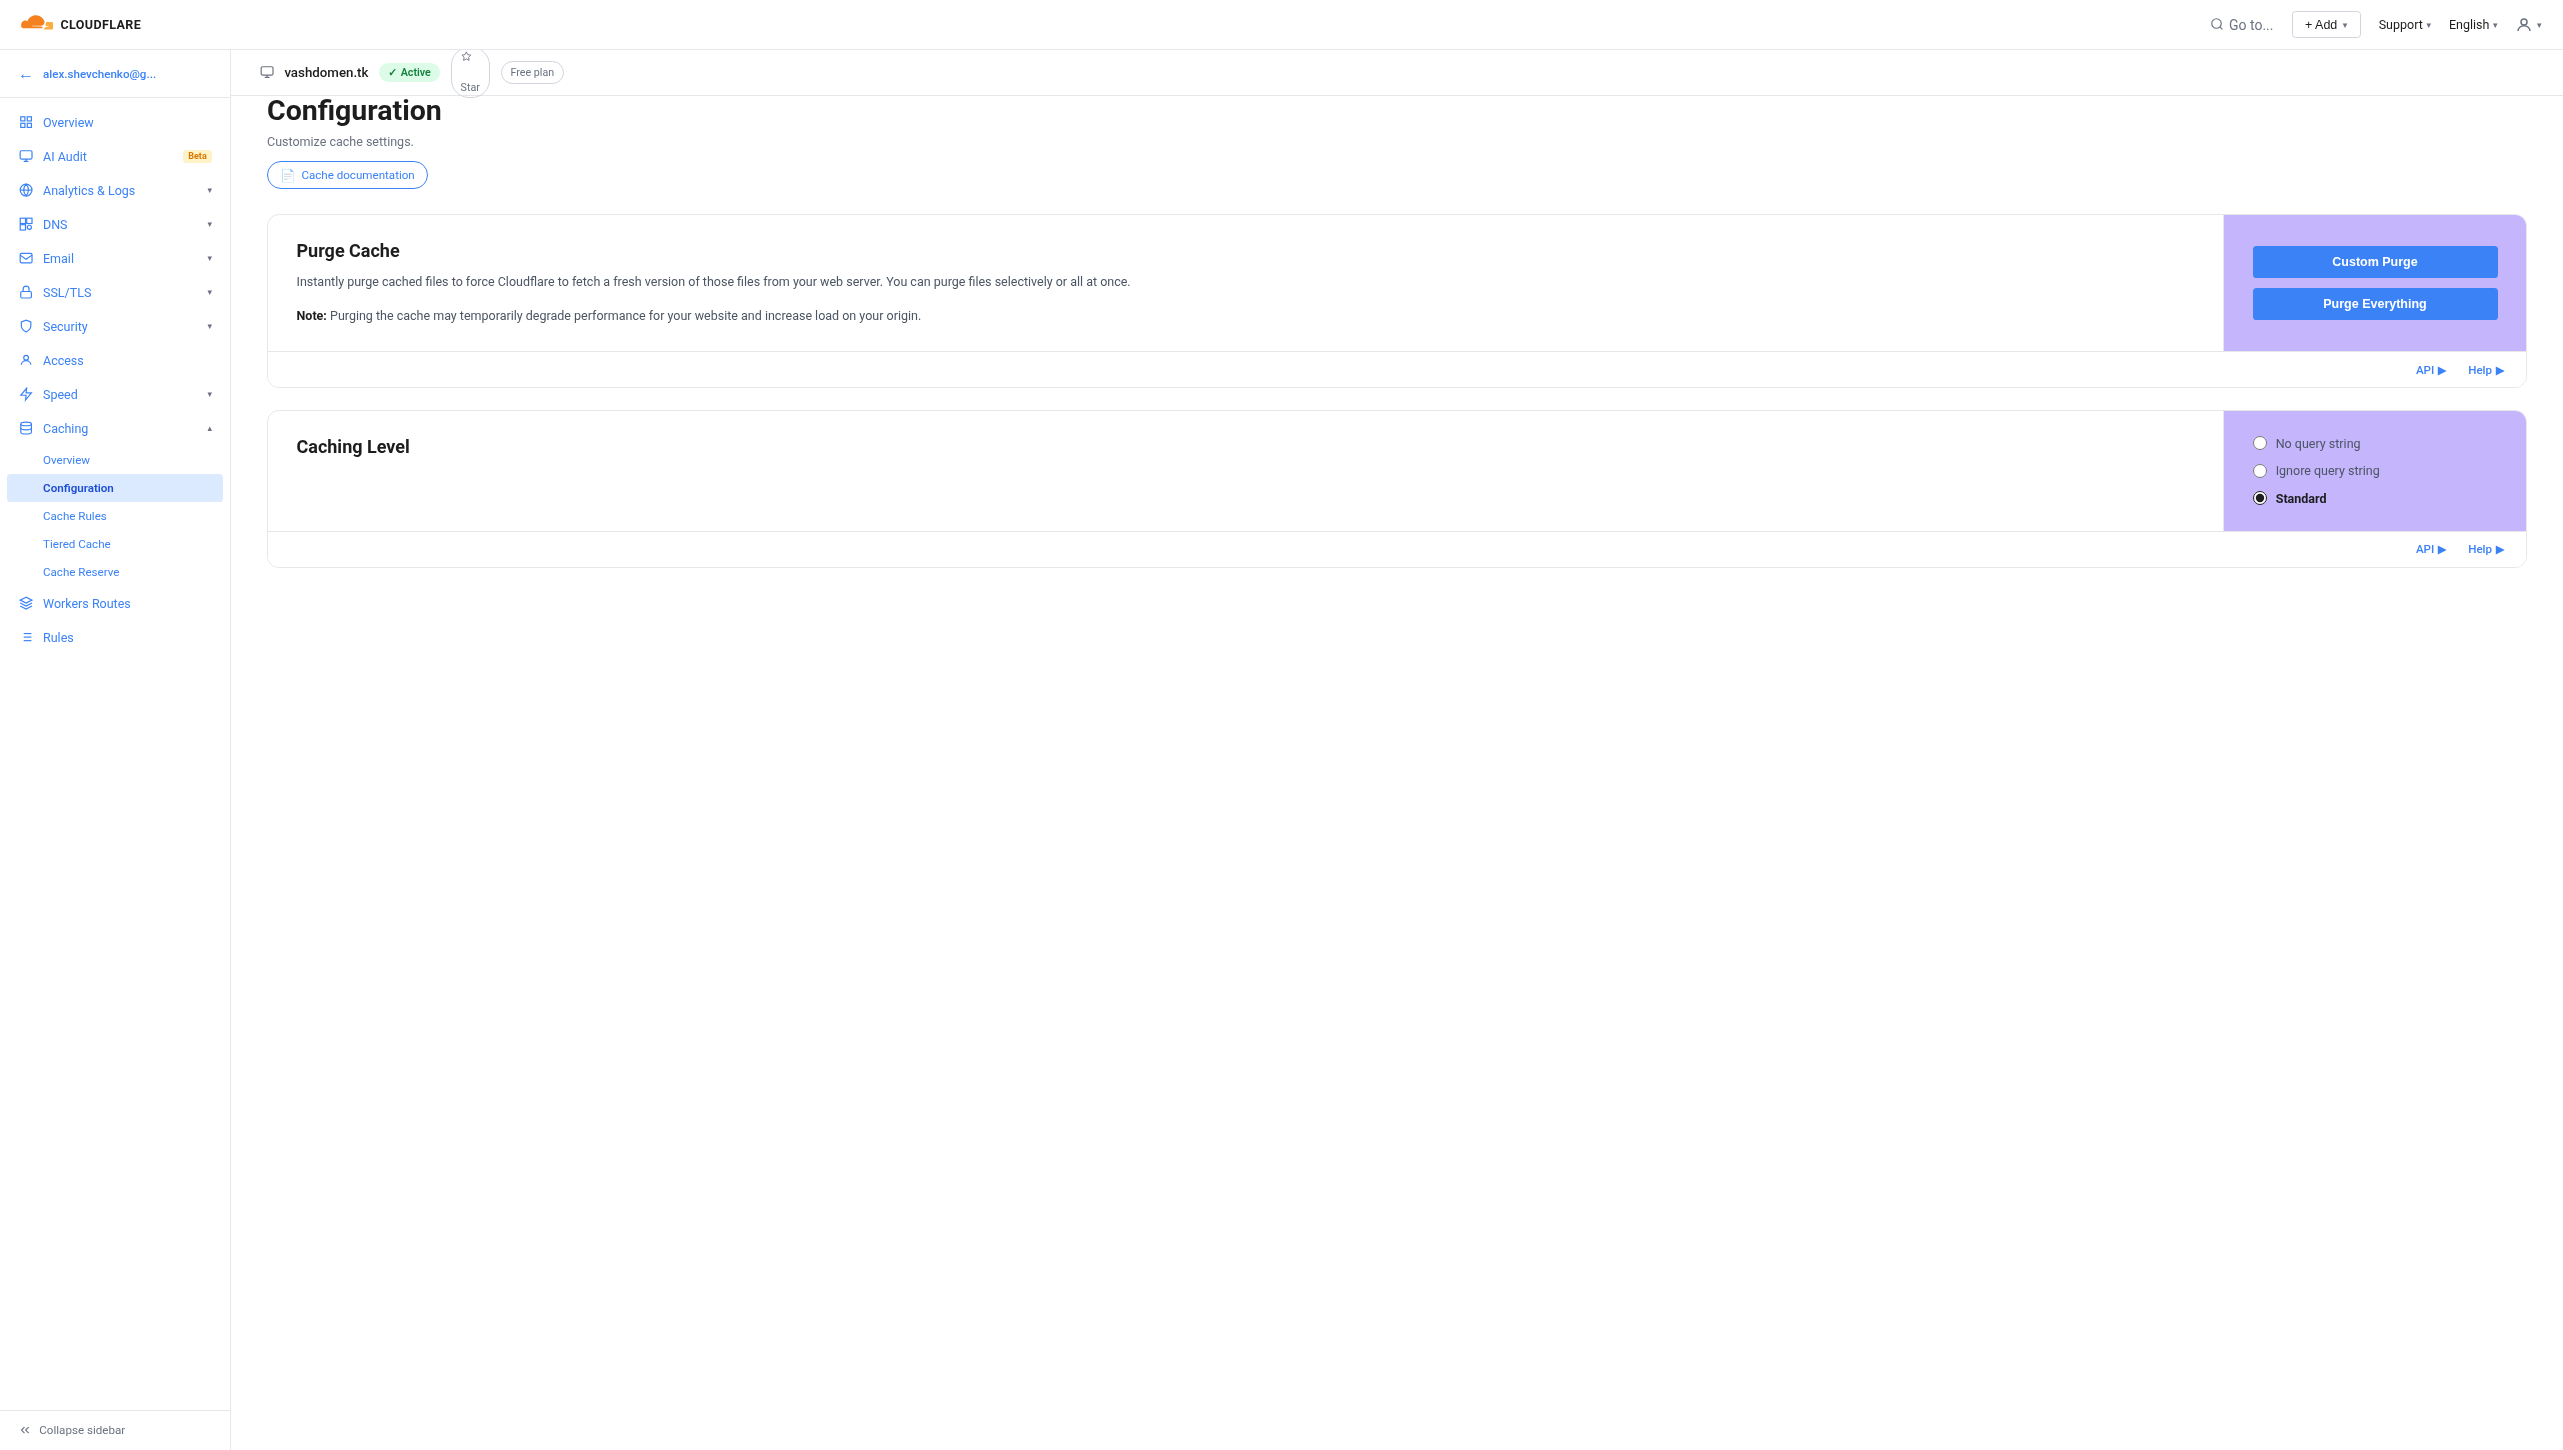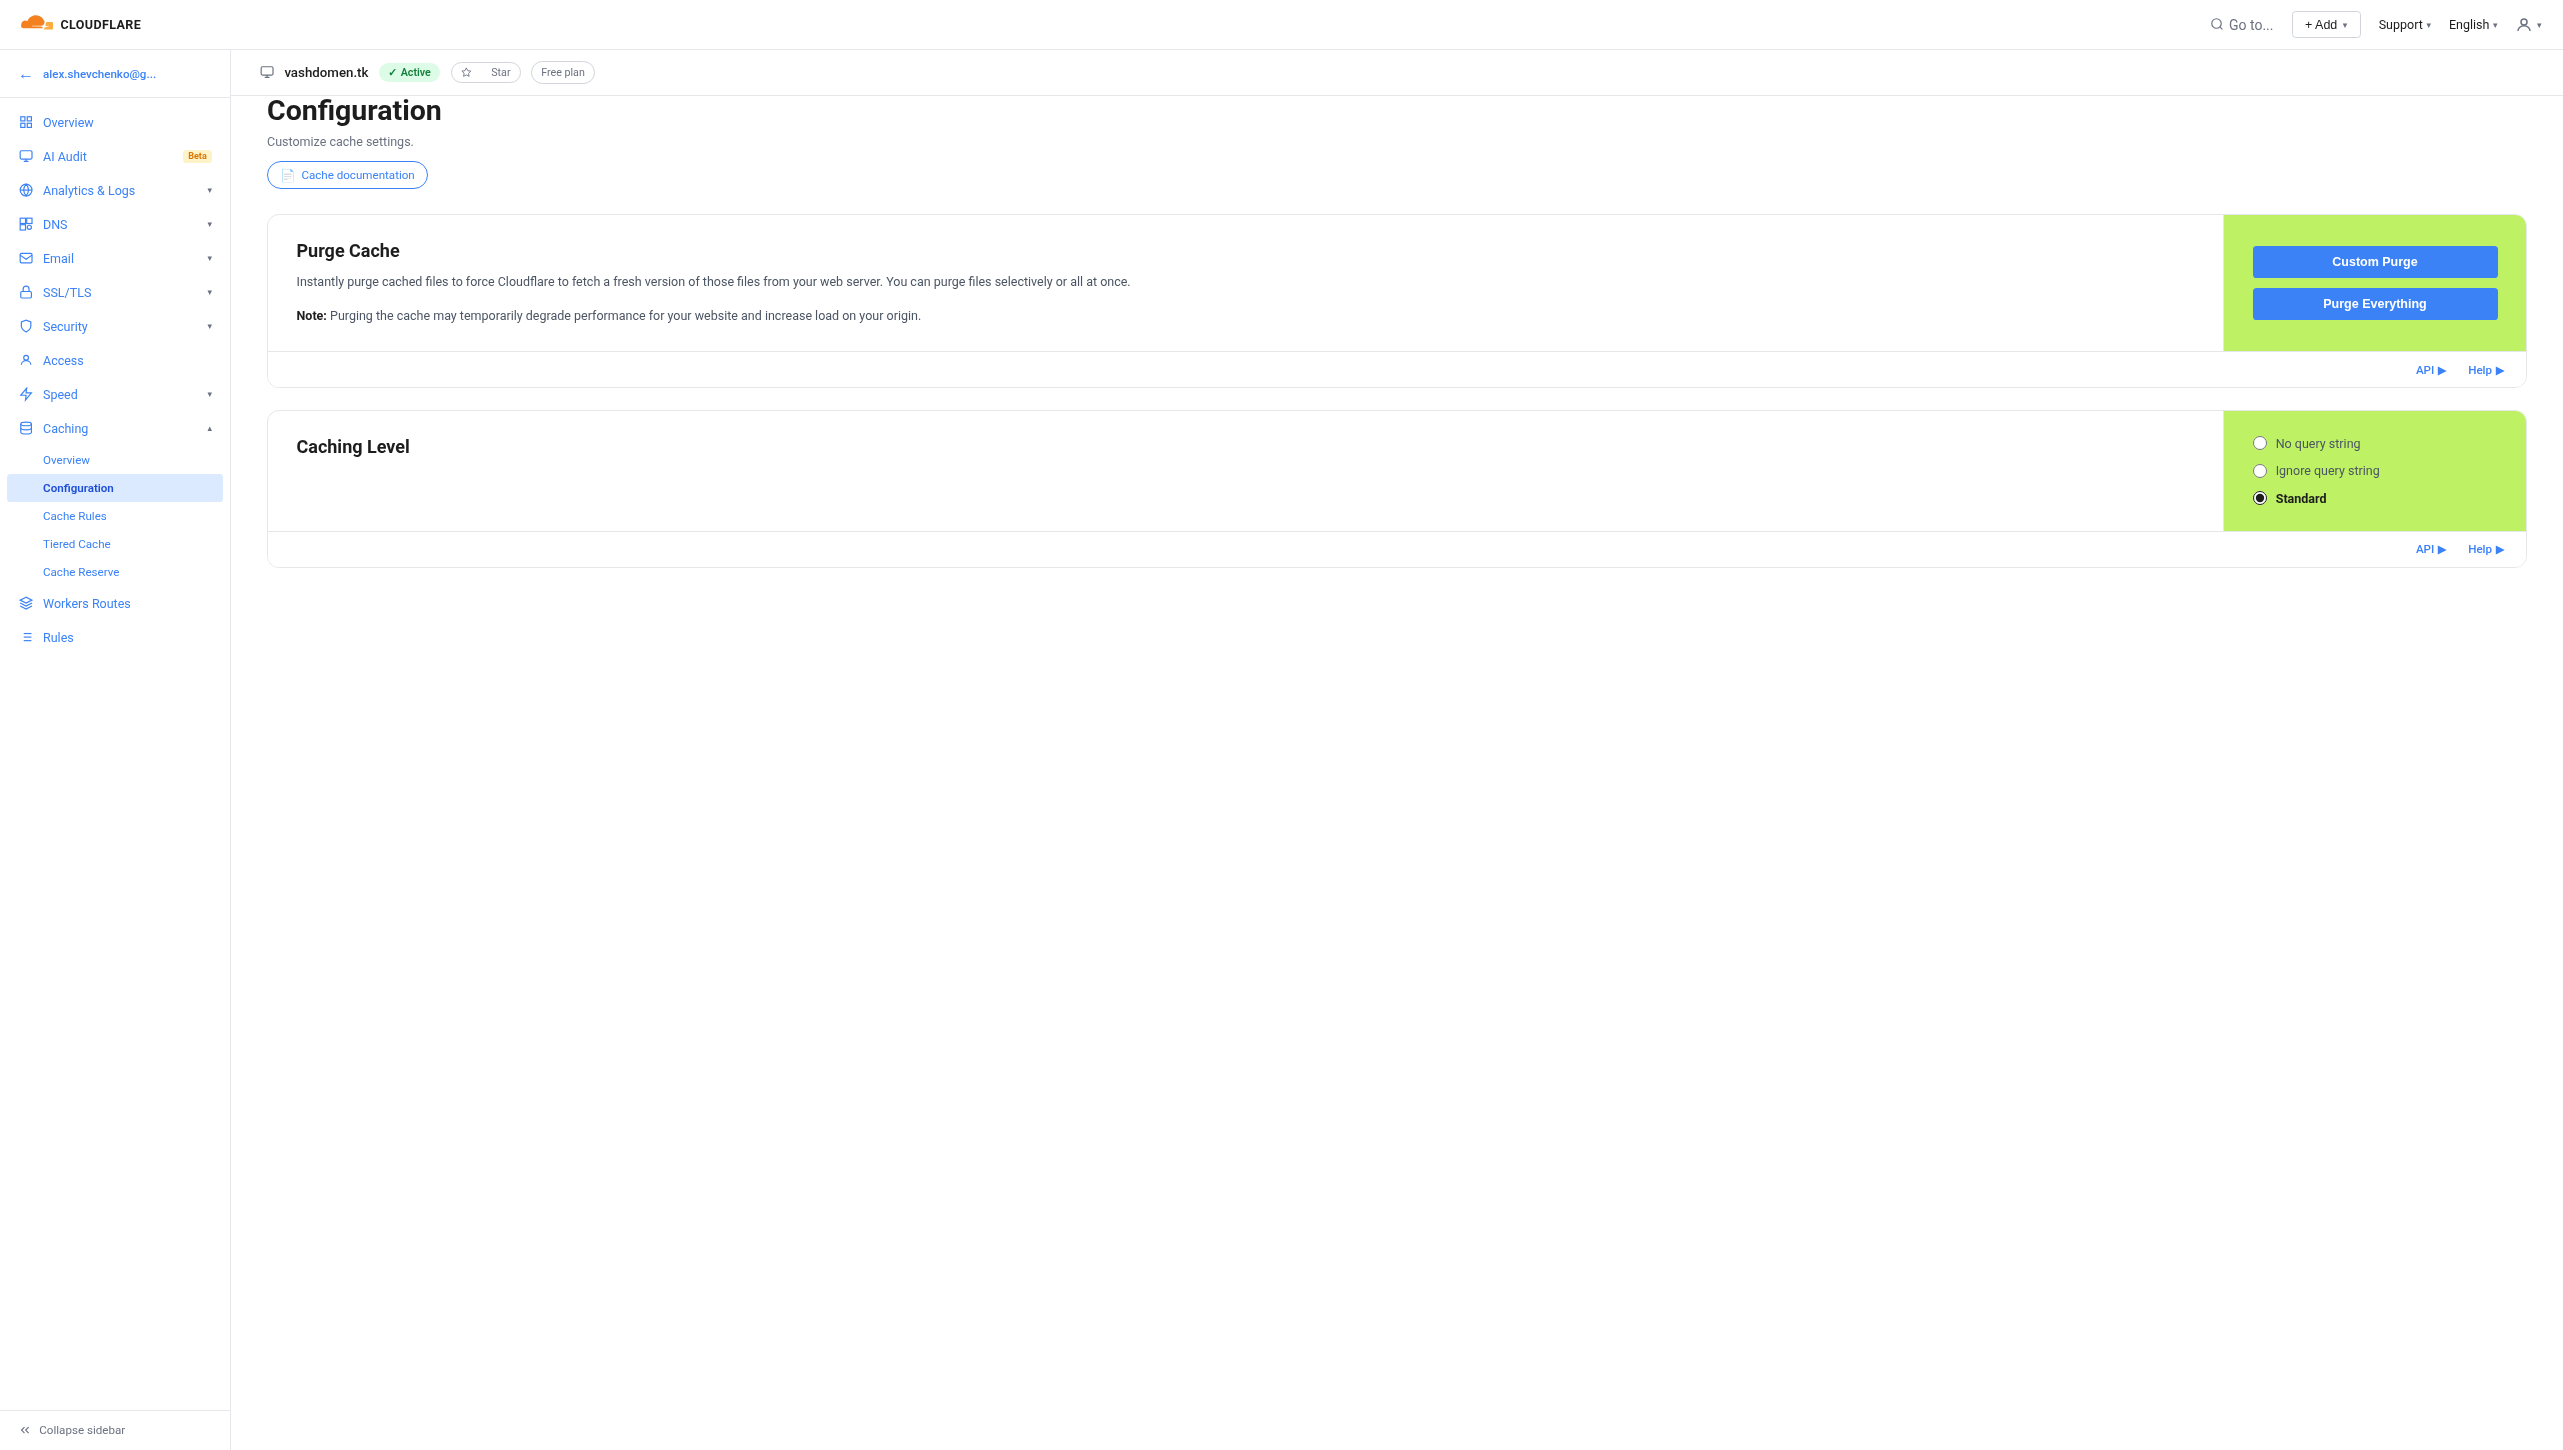--- a/index.html
+++ b/index.html
@@ -42,39 +42,39 @@
 
     
     .domain-bar {
       position: fixed; top: 50px; left: 231px; right: 0; height: 46px;
       display: flex; align-items: center; gap: 10.7px; padding: 0 28.5px;
       border-bottom: 0.9px solid #e5e7eb; background: #fff; z-index: 50;
     }
     .domain-name { font-size: 13.3px; font-weight: 500; color: #1d1d1d; }
     .badge-active { display: flex; align-items: center; gap: 3.6px; padding: 2.7px 9px; border-radius: 18px; background: #dcfce7; color: #15803d; font-size: 10.7px; font-weight: 600; }
     .badge-active::before { content: '✓'; }
-    .badge-star { display: flex; align-items: center; gap: 20px; padding: 2.7px 9px; border-radius: 18px; border: 0.9px solid #d1d5db; color: #6b7280; font-size: 10.7px; cursor: pointer; }
+    .badge-star { display: flex; gap: 20px; padding: 2.7px 9px; border-radius: 18px; border: 0.9px solid #d1d5db; color: #6b7280; font-size: 10.7px; cursor: pointer; flex-direction: column; }
     .badge-plan { padding: 4px 9px; border-radius: 18px; border: 0.9px solid #d1d5db; color: #6b7280; font-size: 10.7px; }
 
     
     .main-content {
       margin-left: 231px; margin-top: 46px; padding: 28.5px 36px;
       flex: 1; overflow-y: auto; background: #fff;
     }
     .page-section-label { font-size: 11.6px; color: #6b7280; margin-bottom: 5.3px; }
     .page-title { font-size: 28.5px; font-weight: 700; color: #1d1d1d; margin-bottom: 7.1px; }
     .page-subtitle { font-size: 12.5px; color: #6b7280; margin-bottom: 12.5px; }
     .doc-link { display: inline-flex; align-items: center; gap: 5.3px; padding: 5.3px 12.5px; border: 0.9px solid #3b82f6; border-radius: 18px; color: #3b82f6; font-size: 11.6px; cursor: pointer; margin-bottom: 25px; }
     .doc-link-icon { font-size: 12.5px; }
 
     
     .card { border: 0.9px solid #e5e7eb; border-radius: 12px; margin-bottom: 21.4px; overflow: hidden; }
     .card-body { display: flex; align-items: stretch; }
     .card-left { flex: 1; padding: 25px 28.5px; }
-    .card-right { width: 303px; min-width: 303px; background: #bef264; display: flex; flex-direction: column; align-items: center; justify-content: center; gap: 10.7px; padding: 25px 28.5px; border-left: 0.9px solid #e5e7eb; }
+    .card-right { width: 303px; min-width: 303px; background: #c4b5fd; display: flex; flex-direction: column; align-items: center; justify-content: center; gap: 10.7px; padding: 25px 28.5px; border-left: 0.9px solid #e5e7eb; }
     .card-title { font-size: 18px; font-weight: 700; margin-bottom: 10.7px; }
     .card-desc { font-size: 12.5px; color: #4b5563; line-height: 1.6; margin-bottom: 14.2px; }
     .card-note { font-size: 12.5px; color: #4b5563; line-height: 1.6; }
     .card-note strong { color: #1d1d1d; }
     .card-footer { display: flex; align-items: center; justify-content: flex-end; gap: 21.4px; padding: 10.7px 21.4px; border-top: 0.9px solid #e5e7eb; background: #fff; }
     .card-footer-link { color: #3b82f6; font-size: 11.6px; font-weight: 500; cursor: pointer; display: flex; align-items: center; gap: 3.6px; }
 
     
     .btn-primary { background: #3b82f6; color: #fff; border: none; border-radius: 3.6px; padding: 9px 25px; font-size: 12.5px; font-weight: 600; cursor: pointer; width: 100%; }
 

